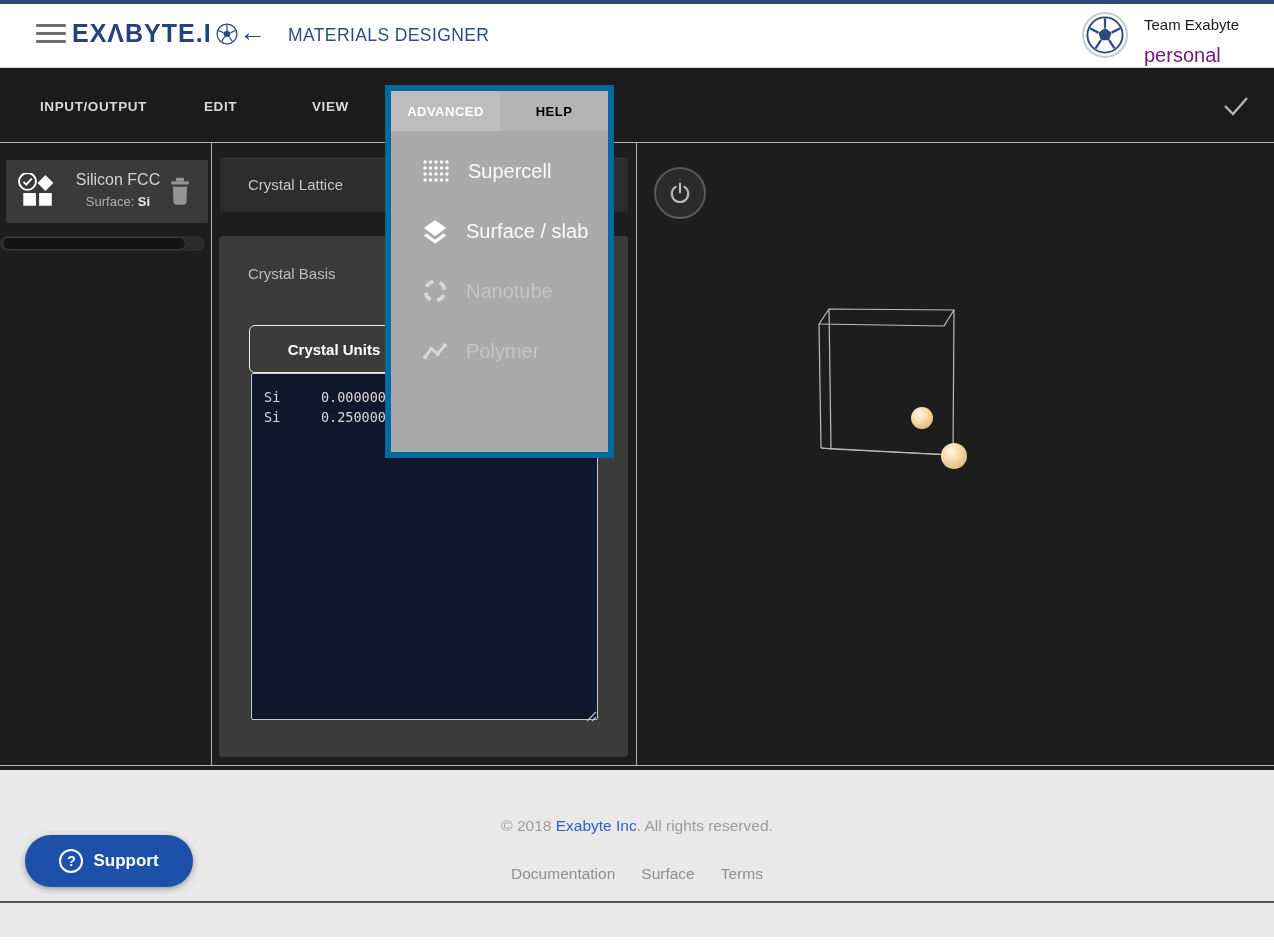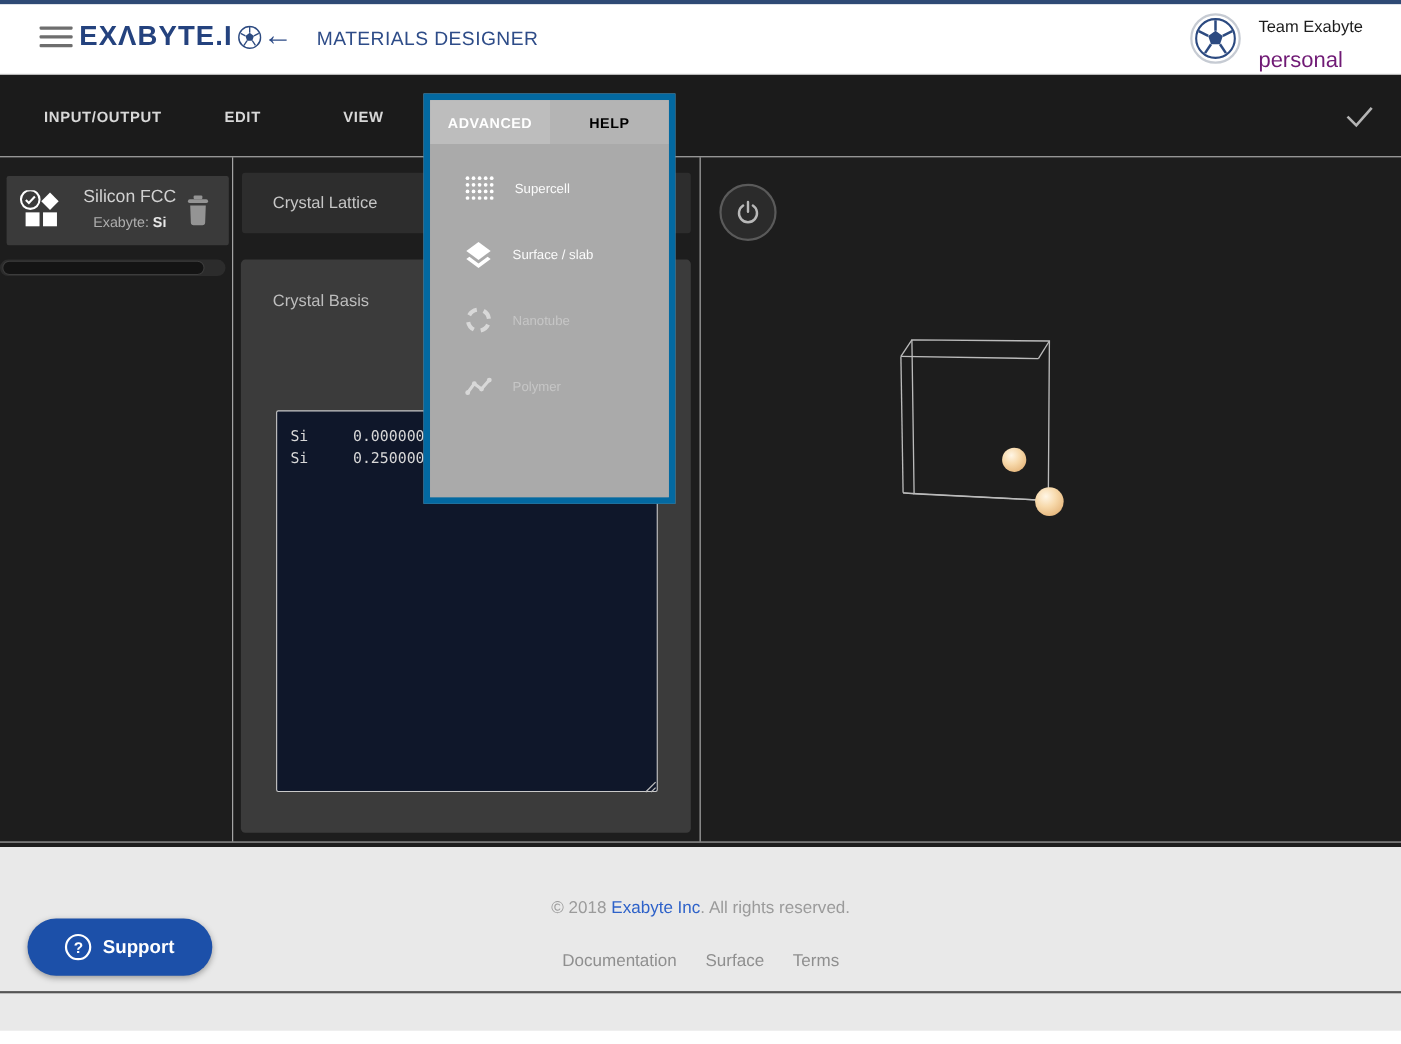--- a/index.html
+++ b/index.html
@@ -74,21 +74,21 @@
   #support-btn .support-label { color:#fff; font-size:17px; font-weight:bold; }
   #footer-bottom-line { position:absolute; left:0; top:131px; width:1274px; height:2px; background:#555; }
 
   
   #advanced-dropdown { position:absolute; left:385px; top:85px; width:229px; height:373px; border:6px solid #0369a1; z-index:50; background:#aaaaaa; }
   #dd-tabs { position:absolute; left:0; top:0; width:217px; height:40px; display:flex; }
   #dd-tab-advanced { width:109px; height:40px; background:#bdbdbd; display:flex; align-items:center; justify-content:center; font-size:13px; font-weight:bold; letter-spacing:0.5px; color:#ffffff; cursor:pointer; }
   #dd-tab-help { width:108px; height:40px; background:#b4b4b4; display:flex; align-items:center; justify-content:center; font-size:13px; font-weight:bold; letter-spacing:0.5px; color:#000000; cursor:pointer; }
   #dd-paper { position:absolute; left:0; top:40px; width:217px; height:321px; background:#aaaaaa; padding-top:10px; }
   .dd-item { height:60px; display:flex; align-items:center; padding-left:30px; gap:17px; cursor:pointer; }
-  .dd-item .dd-label { font-size:12px; color:#fbfbfb; }
+  .dd-item .dd-label { font-size:20px; color:#fbfbfb; }
   .dd-item.disabled { cursor:default; }
   .dd-item.disabled .dd-label { color:#c6c6c6; }
   .dd-item.disabled svg { opacity:0.55; }
 </style>
 </head>
 <body>
 
 <div id="app">
 
   <div id="topstrip"></div>
@@ -147,35 +147,36 @@
 
   <div id="sidebar-item">
     <svg class="mat-icon" viewBox="0 0 36 36">
       <polygon points="26,2 33.5,9.5 26,17 18.5,9.5" fill="#fff"></polygon>
       <rect x="5" y="19" width="12" height="12" fill="#fff"></rect>
       <rect x="20" y="19" width="12" height="12" fill="#fff"></rect>
       <circle cx="9" cy="8" r="8" fill="#3a3a3a" stroke="#fff" stroke-width="1.8"></circle>
       <path d="M5.2 8.4 l2.6 2.6 L13 5.4" fill="none" stroke="#fff" stroke-width="1.8"></path>
     </svg>
     <div class="item-title">Silicon FCC</div>
-    <div class="item-formula"><span>Exabyte: </span><b>Si</b></div>
+    <div class="item-formula"><span>Surface: </span><b>Si</b></div>
     <svg class="trash" viewBox="0 0 24 28">
       <rect x="8.5" y="1.5" width="7" height="3" rx="1" fill="#949494"></rect>
       <rect x="4" y="4.5" width="16" height="3" rx="1.5" fill="#949494"></rect>
       <path d="M5.8 9.5 h12.4 l-.5 13.5 a2.2 2.2 0 0 1 -2.2 2.1 h-7 a2.2 2.2 0 0 1 -2.2 -2.1 z" fill="#949494"></path>
     </svg>
   </div>
   <div id="sidebar-scroll-track"></div>
   <div id="sidebar-scroll-thumb"></div>
 
   <div id="lattice-header">
     <span>Crystal Lattice</span>
   </div>
   <div id="basis-panel"></div>
   <div id="basis-title">Crystal Basis</div>
+  <div id="basis-tab">Crystal Units</div>
   <div id="basis-textarea">
     <div class="code-line">Si     0.000000</div>
     <div class="code-line">Si     0.250000</div>
   </div>
   <div id="textarea-grip">
     <svg width="11" height="11" viewBox="0 0 11 11">
       <line x1="1" y1="10" x2="10" y2="1"></line>
       <line x1="6" y1="10" x2="10" y2="6"></line>
     </svg>
   </div>

